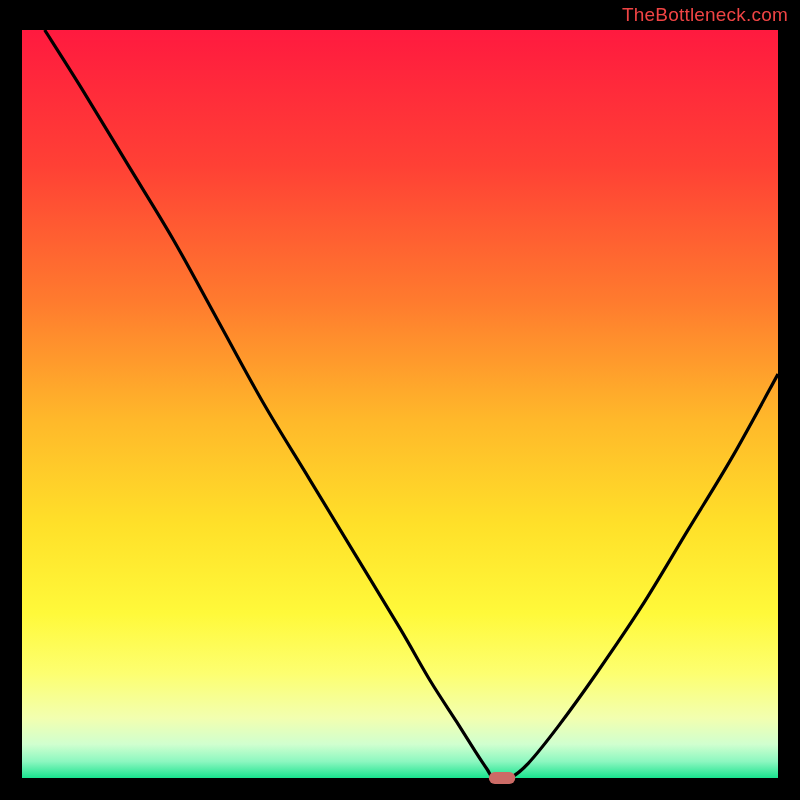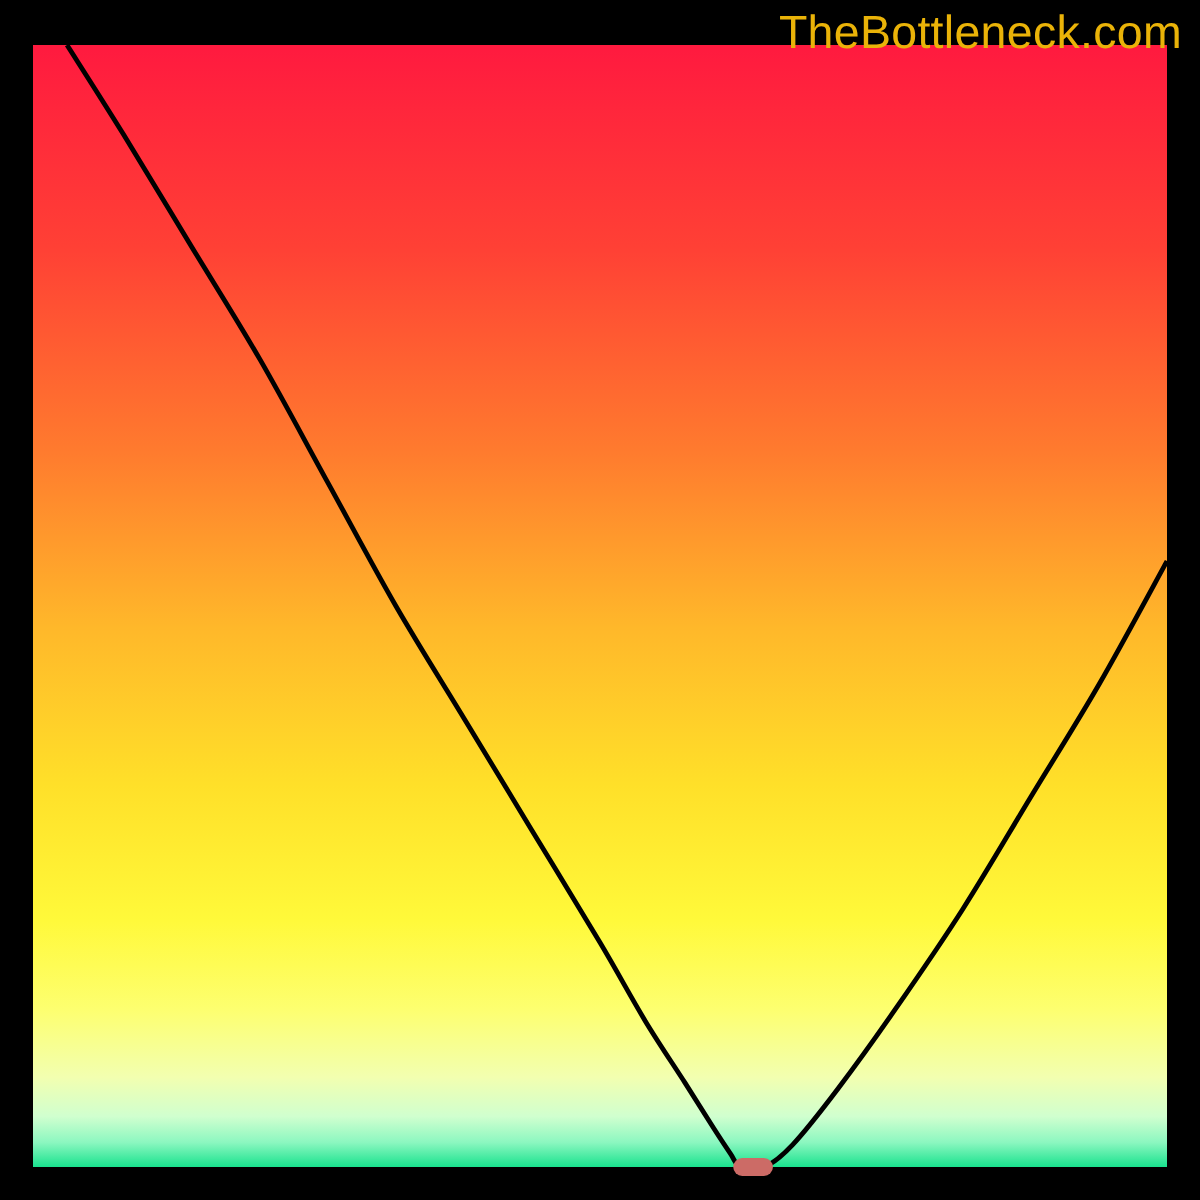--- a/index.html
+++ b/index.html
@@ -8,22 +8,22 @@
     width: 800px;
     height: 800px;
     background: #000;
     overflow: hidden;
   }
   .watermark {
     position: absolute;
     top: 4px;
     right: 12px;
     font-family: Arial, Helvetica, sans-serif;
-    font-size: 31px;
-    color: #eab308;
+    font-size: 19px;
+    color: #ef4444;
     font-weight: 500;
     z-index: 10;
     letter-spacing: 0.2px;
   }
   .frame {
     position: absolute;
     left: 0;
     top: 0;
     width: 800px;
     height: 800px;

